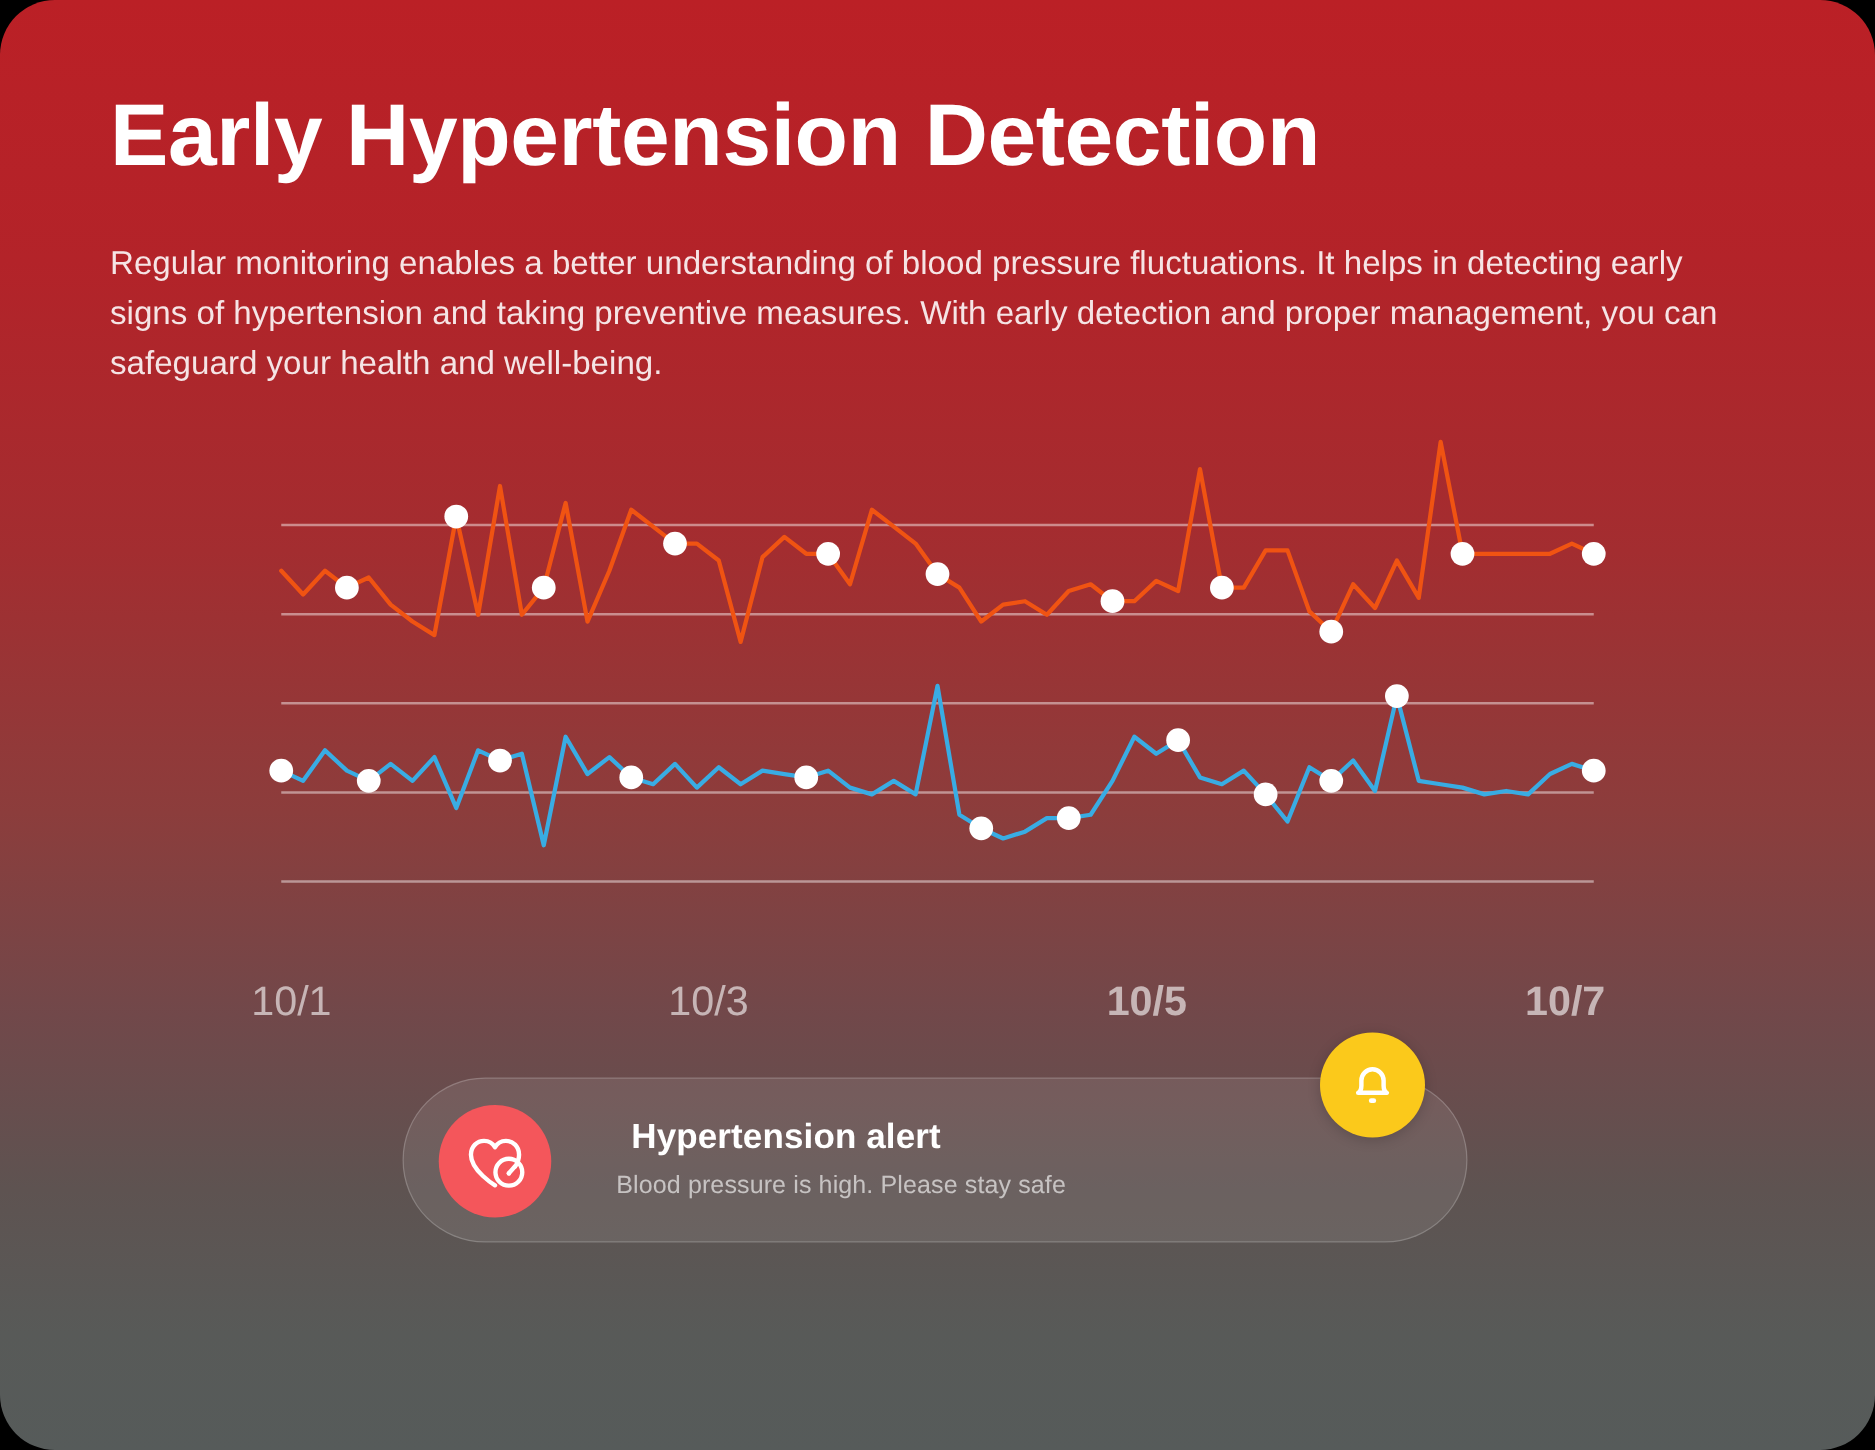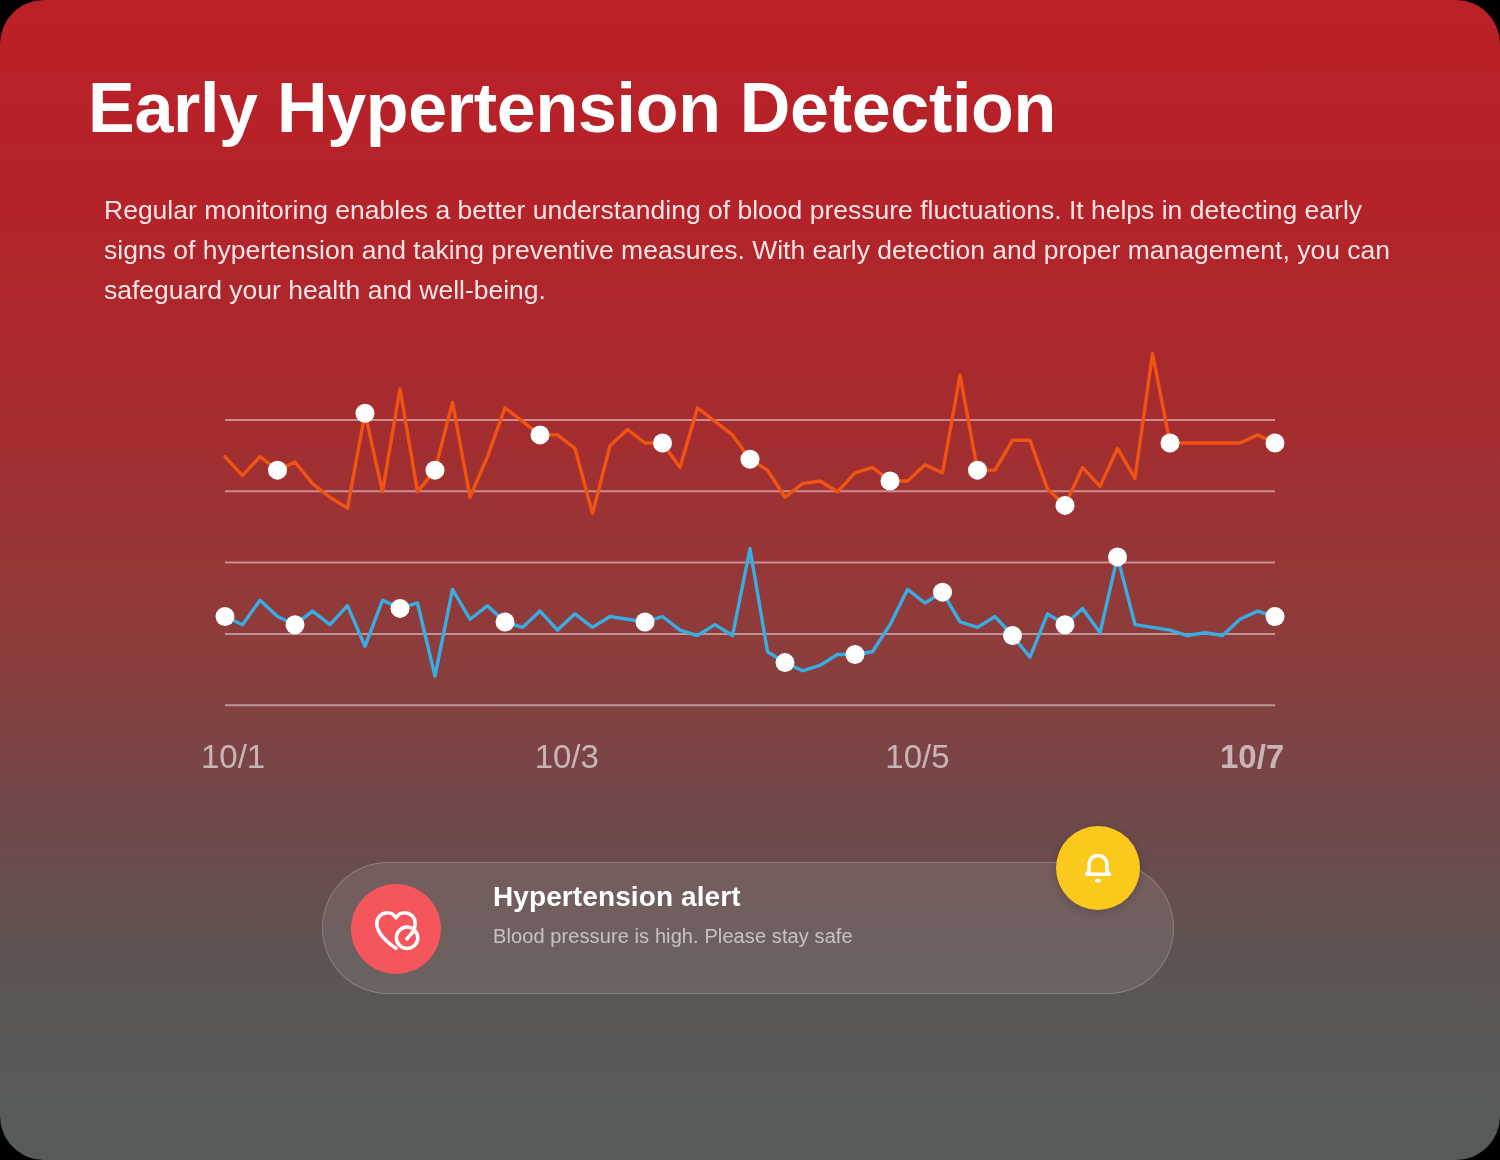--- a/index.html
+++ b/index.html
@@ -20,31 +20,31 @@
        #565b5a 100%);
   }
 
   
   #header{position:absolute; left:88px; top:72px; width:1320px;}
   #title{
     font-size:70px; font-weight:bold; color:#ffffff;
     letter-spacing:-0.3px; line-height:1.05; margin:0;
   }
   #subtitle{
-    margin:44px 0 0 16px; width:1310px;
+    margin:44px 0 0 0; width:1310px;
     font-size:26.5px; line-height:40px; font-weight:300;
     color:rgba(255,255,255,0.88);
   }
 
   
   #chart-area{position:absolute; left:0; top:0; width:1500px; height:1160px;}
   #chart-svg{position:absolute; left:0; top:0;}
 
   #xaxis{
-    position:absolute; left:0; top:738px; width:1372px; height:60px;
+    position:absolute; left:0; top:782px; width:1372px; height:60px;
   }
   .xlab{
     position:absolute; font-size:33px; font-weight:300;
     color:rgba(255,255,255,0.60); white-space:nowrap;
   }
 
   
   #alert-card{
     position:absolute; left:322px; top:862px; width:852px; height:132px;
     border-radius:66px;
@@ -52,21 +52,21 @@
     border:1.5px solid rgba(255,255,255,0.20);
     box-sizing:border-box;
   }
   #alert-icon{
     position:absolute; left:28px; top:21px; width:90px; height:90px;
     border-radius:50%; background:#f4565b;
     display:flex; align-items:center; justify-content:center;
   }
   #alert-text{position:absolute; left:170px; top:18px; width:640px;}
   #alert-title{
-    font-size:28px; font-weight:bold; color:#ffffff; margin:0;
+    font-size:28px; font-weight:bold; color:#ffffff; margin:12px;
     letter-spacing:0.1px;
   }
   #alert-sub{
     font-size:20px; font-weight:300; color:rgba(255,255,255,0.62);
     margin:12px 0 0 0; letter-spacing:0.1px;
   }
   #bell-badge{
     position:absolute; left:1056px; top:826px; width:84px; height:84px;
     border-radius:50%; background:#fbc91b;
     display:flex; align-items:center; justify-content:center;
@@ -119,21 +119,21 @@
           <circle cx="1012.50" cy="635.51" r="9.5" fill="#ffffff"></circle>
           <circle cx="1065.00" cy="624.67" r="9.5" fill="#ffffff"></circle>
           <circle cx="1117.50" cy="556.89" r="9.5" fill="#ffffff"></circle>
           <circle cx="1275.00" cy="616.53" r="9.5" fill="#ffffff"></circle>
         </g>
     </svg>
 
     <div id="xaxis">
         <div class="xlab" style="left: 225px; transform: translateX(-24px);">10/1</div>
         <div class="xlab" style="left: 574.65px; transform: translateX(-40px); text-align: right;">10/3</div>
-        <div class="xlab" style="left: 925.35px; transform: translateX(-40px);">10/5</div>
+        <div class="xlab" style="left: 925.35px; transform: translateX(-40px); font-weight: bold;">10/5</div>
         <div class="xlab" style="left: 1275px; transform: translateX(-55px); font-weight: bold;">10/7</div>
       </div>
   </div>
 
   <div id="alert-card">
     <div id="alert-icon">
       <svg width="56" height="56" viewBox="0 0 48 48">
         <path d="M24 40.5 C24 40.5 7.5 30.5 7.5 19.5 C7.5 13.8 11.8 10 16.5 10 C19.8 10 22.6 11.9 24 14.4 C25.4 11.9 28.2 10 31.5 10 C36.2 10 40.5 13.8 40.5 19.5 C40.5 22.4 39.4 25.2 37.8 27.7" fill="none" stroke="#ffffff" stroke-width="3" stroke-linecap="round" stroke-linejoin="round"></path>
         <circle cx="33.5" cy="31.5" r="9.2" fill="none" stroke="#ffffff" stroke-width="3"></circle>
         <path d="M33.5 32.2 L37.6 27.6" fill="none" stroke="#ffffff" stroke-width="3" stroke-linecap="round"></path>

